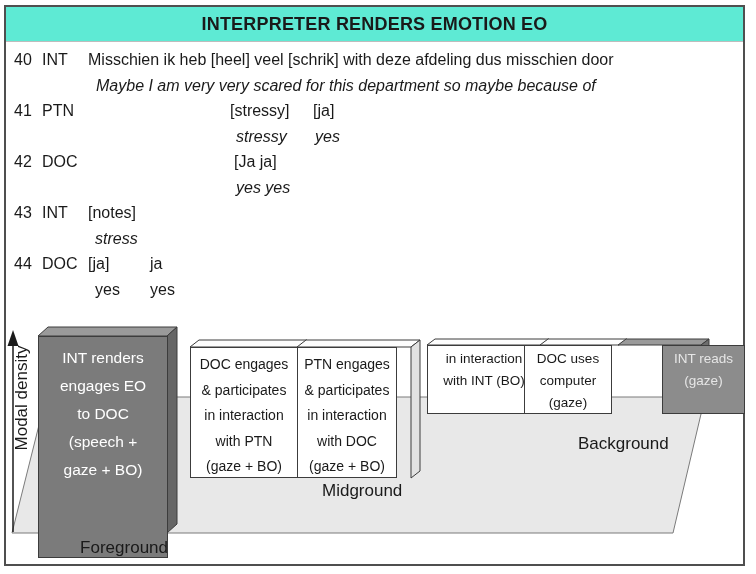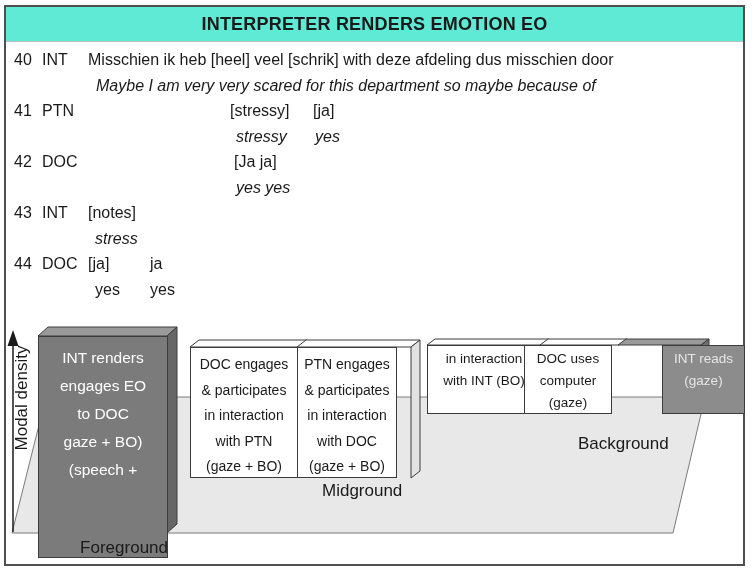--- a/index.html
+++ b/index.html
@@ -95,22 +95,22 @@
     <polygon points="618,345 626,339 709,339 701,345" fill="#9a9a9a" stroke="#3c3c3c" stroke-width="1"></polygon>
     <polygon points="701,345 709,339 709,407 701,414" fill="#6e6e6e" stroke="#3c3c3c" stroke-width="1"></polygon>
   </svg>
 
   <div id="axis-label" class="abs">Modal density</div>
 
   <div id="fg-box" class="box">
     <span>INT renders</span>
     <span>engages EO</span>
     <span>to DOC</span>
+    <span>(speech +</span>
     <span>gaze + BO)</span>
-    <span>(speech +</span>
   </div>
 
   <div id="mid-box-1" class="box mid">
     <span>DOC engages</span>
     <span>&amp; participates</span>
     <span>in interaction</span>
     <span>with PTN</span>
     <span>(gaze + BO)</span>
   </div>
   <div id="mid-box-2" class="box mid">

